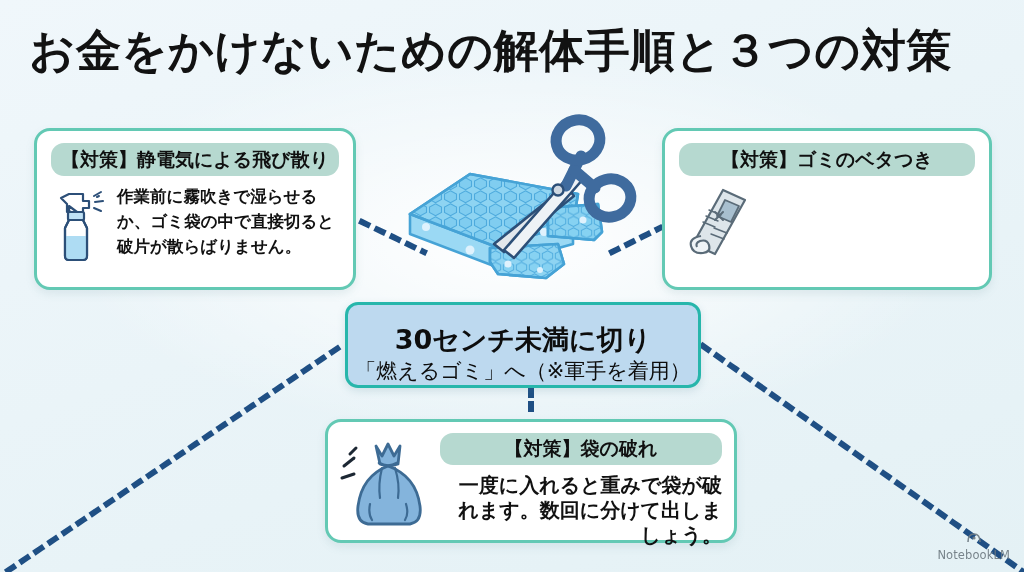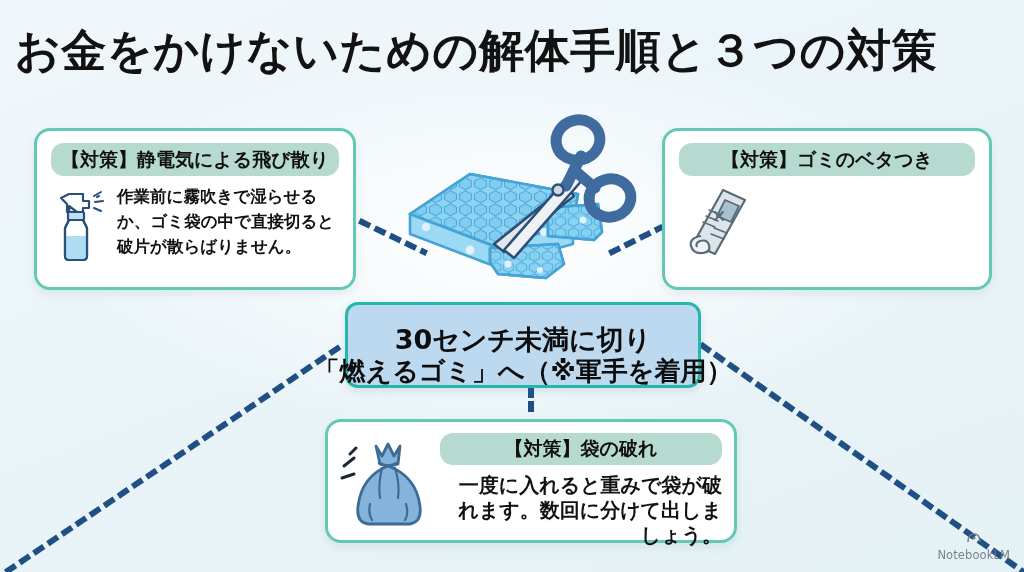--- a/index.html
+++ b/index.html
@@ -32,21 +32,21 @@
     left: 0; top: 0;
     width: 1024px; height: 572px;
     pointer-events: none;
   }
 
   
   #title {
     position: absolute;
     left: 0; top: 22px;
     width: 952px;
-    text-align: center;
+    text-align: right;
     font-size: 45px;
     line-height: 58px;
     font-weight: 700;
     letter-spacing: 0.5px;
     color: #121212;
     white-space: nowrap;
   }
 
   
   .card {
@@ -154,22 +154,22 @@
     gap: 1px;
   }
   #center-line1 {
     font-size: 27px;
     font-weight: 700;
     color: #0d0d0d;
     line-height: 33px;
     white-space: nowrap;
   }
   #center-line2 {
-    font-size: 26px;
-    font-weight: 700;
+    font-size: 21px;
+    font-weight: 400;
     color: #0d0d0d;
     line-height: 28px;
     white-space: nowrap;
   }
 
   
   #illustration {
     position: absolute;
     left: 398px; top: 112px;
     width: 256px; height: 184px;

